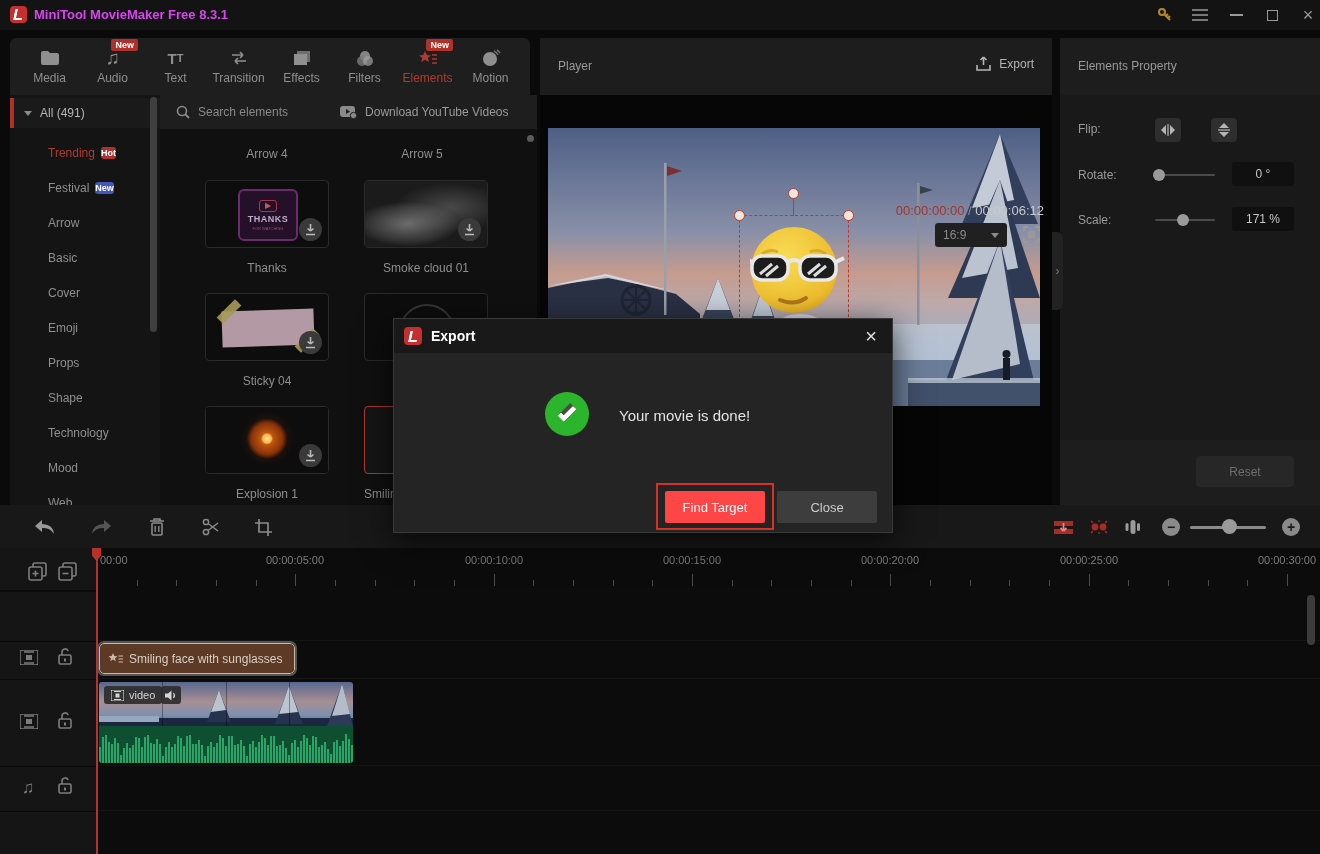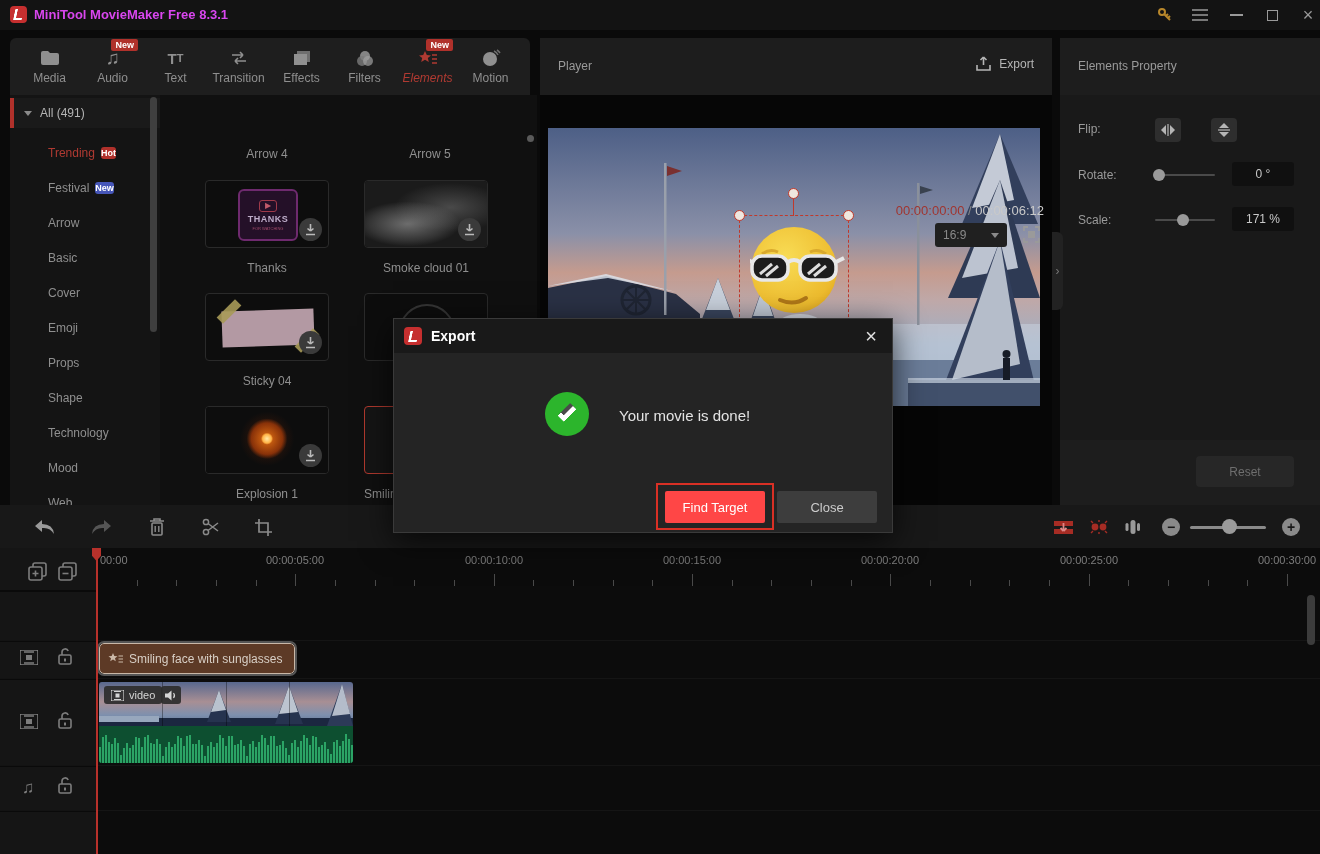--- a/index.html
+++ b/index.html
@@ -17,21 +17,21 @@
   #app-title { left:34px; top:7px; font-size:13px; font-weight:bold; color:#d946ef; }
   .win-btn { top:6px; width:20px; height:18px; display:flex; align-items:center; justify-content:center; color:#9a9a9a; }
 
   
   #library-toolbar { left:10px; top:38px; width:520px; height:57px; background:#1e1e1e;
     border-radius:6px 6px 0 0; display:flex; align-items:center; padding:0 8px; }
   .tb-item { position:relative; width:64px; height:50px; display:flex; flex-direction:column;
     align-items:center; justify-content:center; gap:3px; color:#8f8f8f; }
   .tb-item .ic { height:20px; display:flex; align-items:center; justify-content:center; }
   .tb-item .lb { font-size:12px; }
-  .tb-item.active .lb { color:#b03a32;font-style:italic; }
+  .tb-item.active .lb { color:#b03a32; }
   .badge-new { position:absolute; top:-3px; right:6px; background:#b0312b; color:#fff;
     font-size:9px; font-weight:bold; padding:1px 4px; border-radius:2px; }
 
   
   .textured { background-image:repeating-linear-gradient(45deg, rgba(255,255,255,0.025) 0 1px, transparent 1px 4px); }
   #player-header { left:540px; top:38px; width:512px; height:57px; background:#1d1d1d; }
   #player-title { left:18px; top:21px; font-size:12px; color:#9a9a9a; }
   #export-btn { right:18px; top:18px; display:flex; gap:8px; align-items:center; color:#b5b5b5; font-size:12px; position:absolute; }
   #prop-header { left:1060px; top:38px; width:260px; height:57px; background:#1d1d1d; }
   #prop-title { left:18px; top:21px; font-size:12px; color:#9a9a9a; }
@@ -319,23 +319,44 @@
   <div class="side-item" style="top:365px">
       <span>Mood</span>
     </div>
   <div class="side-item" style="top:400px">
       <span>Web</span>
     </div>
 </div>
 <div id="sidebar-scroll" class="abs" style="left:150px"></div>
 
 <div id="elements-panel" class="abs">
+  <div id="search-row" class="textured">
+    <div id="search-box">
+      <span>
+        <svg width="14" height="14" viewBox="0 0 14 14">
+            <circle cx="6" cy="6" r="4.5" fill="none" stroke="#8a8a8a" stroke-width="1.6"></circle>
+            <path d="M9.5 9.5 L13 13" stroke="#8a8a8a" stroke-width="1.8"></path>
+          </svg>
+      </span>
+      <span>Search elements</span>
+    </div>
+    <div id="yt-download">
+      <span>
+        <svg width="17" height="13" viewBox="0 0 17 13">
+            <rect x="0" y="0" width="15" height="11" rx="3" fill="#8a8a8a"></rect>
+            <path d="M6 3 L10 5.5 L6 8 Z" fill="#1e1e1e"></path>
+            <circle cx="13.5" cy="9.5" r="3.2" fill="#8a8a8a" stroke="#1e1e1e" stroke-width="1"></circle>
+          </svg>
+      </span>
+      <span>Download YouTube Videos</span>
+    </div>
+  </div>
 
   <div class="grid-label" style="left:45px;top:52px">Arrow 4</div>
-  <div class="grid-label" style="left:208px;top:52px">Arrow 5</div>
+  <div class="grid-label" style="left:200px;top:52px">Arrow 5</div>
 
   <div class="thumb" style="left:45px;top:85px">
     <div class="art-thanks">
       <div class="play">▶</div>
         <div class="t1">THANKS</div>
         <div class="t2">FOR WATCHING</div>
     </div>
     <div class="dl-btn">
       <svg width="11" height="12" viewBox="0 0 11 12">
           <path d="M5.5 0 V7 M5.5 7 L2.5 4.5 M5.5 7 L8.5 4.5" stroke="#bbb" stroke-width="1.6" fill="none"></path>

